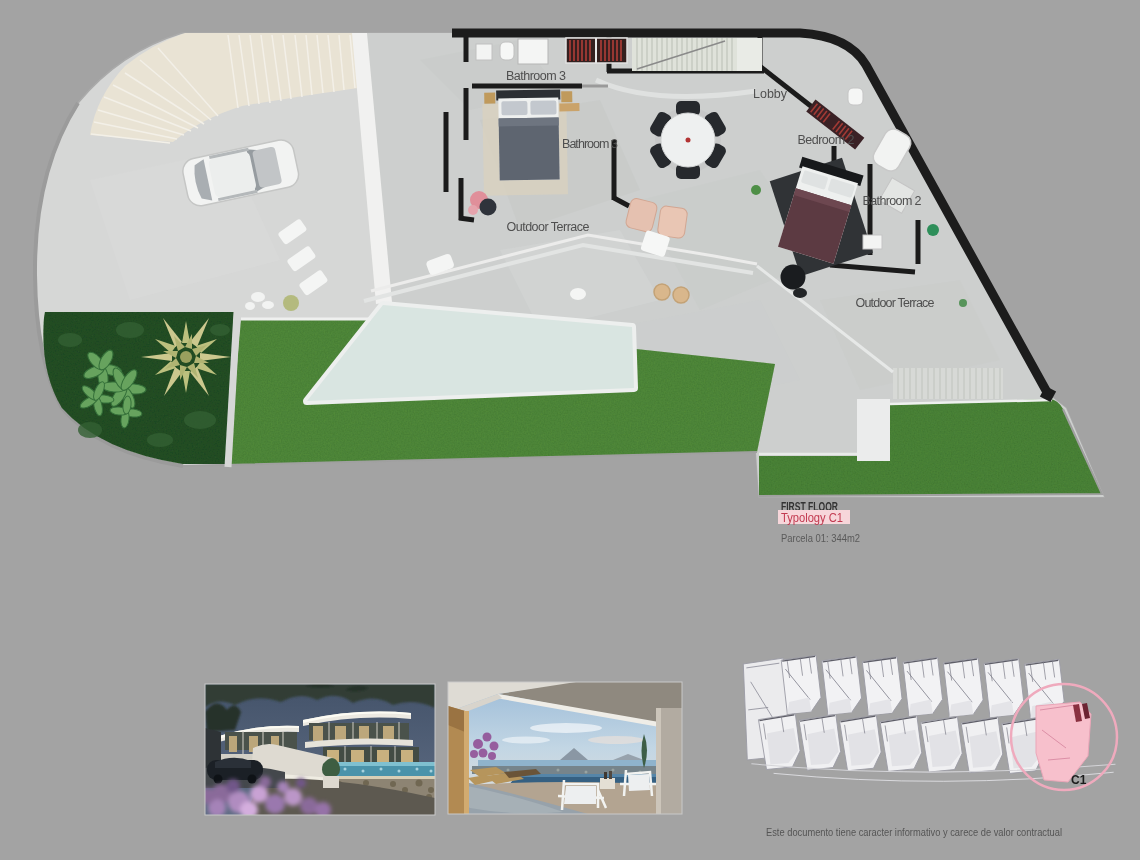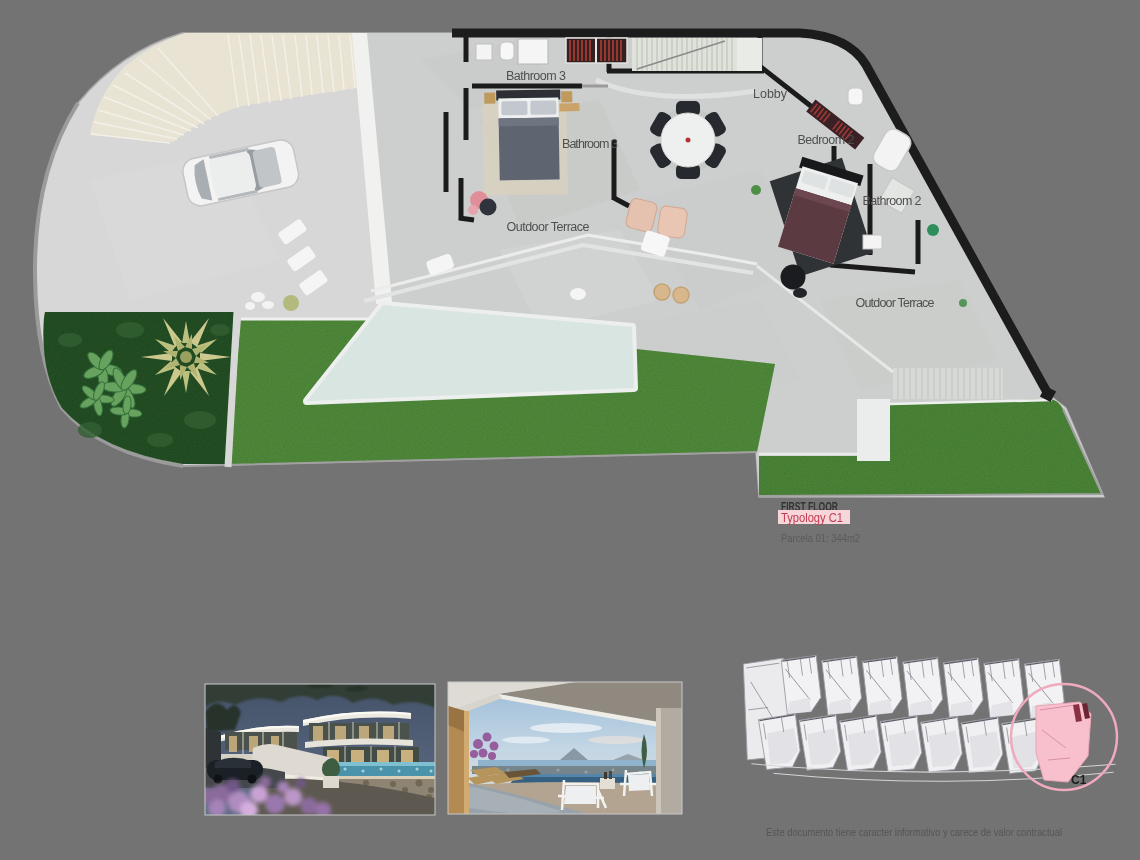--- a/index.html
+++ b/index.html
@@ -1,16 +1,16 @@
 <!DOCTYPE html>
 <html><head>
 <meta charset="utf-8">
 <style>
   html,body{margin:0;padding:0;background:#ffffff;}
-  #page{position:relative;width:1140px;height:860px;background:#737373;overflow:hidden;
+  #page{position:relative;width:1140px;height:860px;background:#a3a3a3;overflow:hidden;
         font-family:"Liberation Sans", sans-serif;}
   svg{display:block;}
 </style>
 </head>
 <body>
 <div id="page">
 <svg width="1140" height="860" viewBox="0 0 1140 860">
 <defs>
   <filter id="gtex" x="-2%" y="-2%" width="104%" height="104%">
     <feTurbulence type="fractalNoise" baseFrequency="0.7" numOctaves="2" seed="5" result="t"></feTurbulence>

